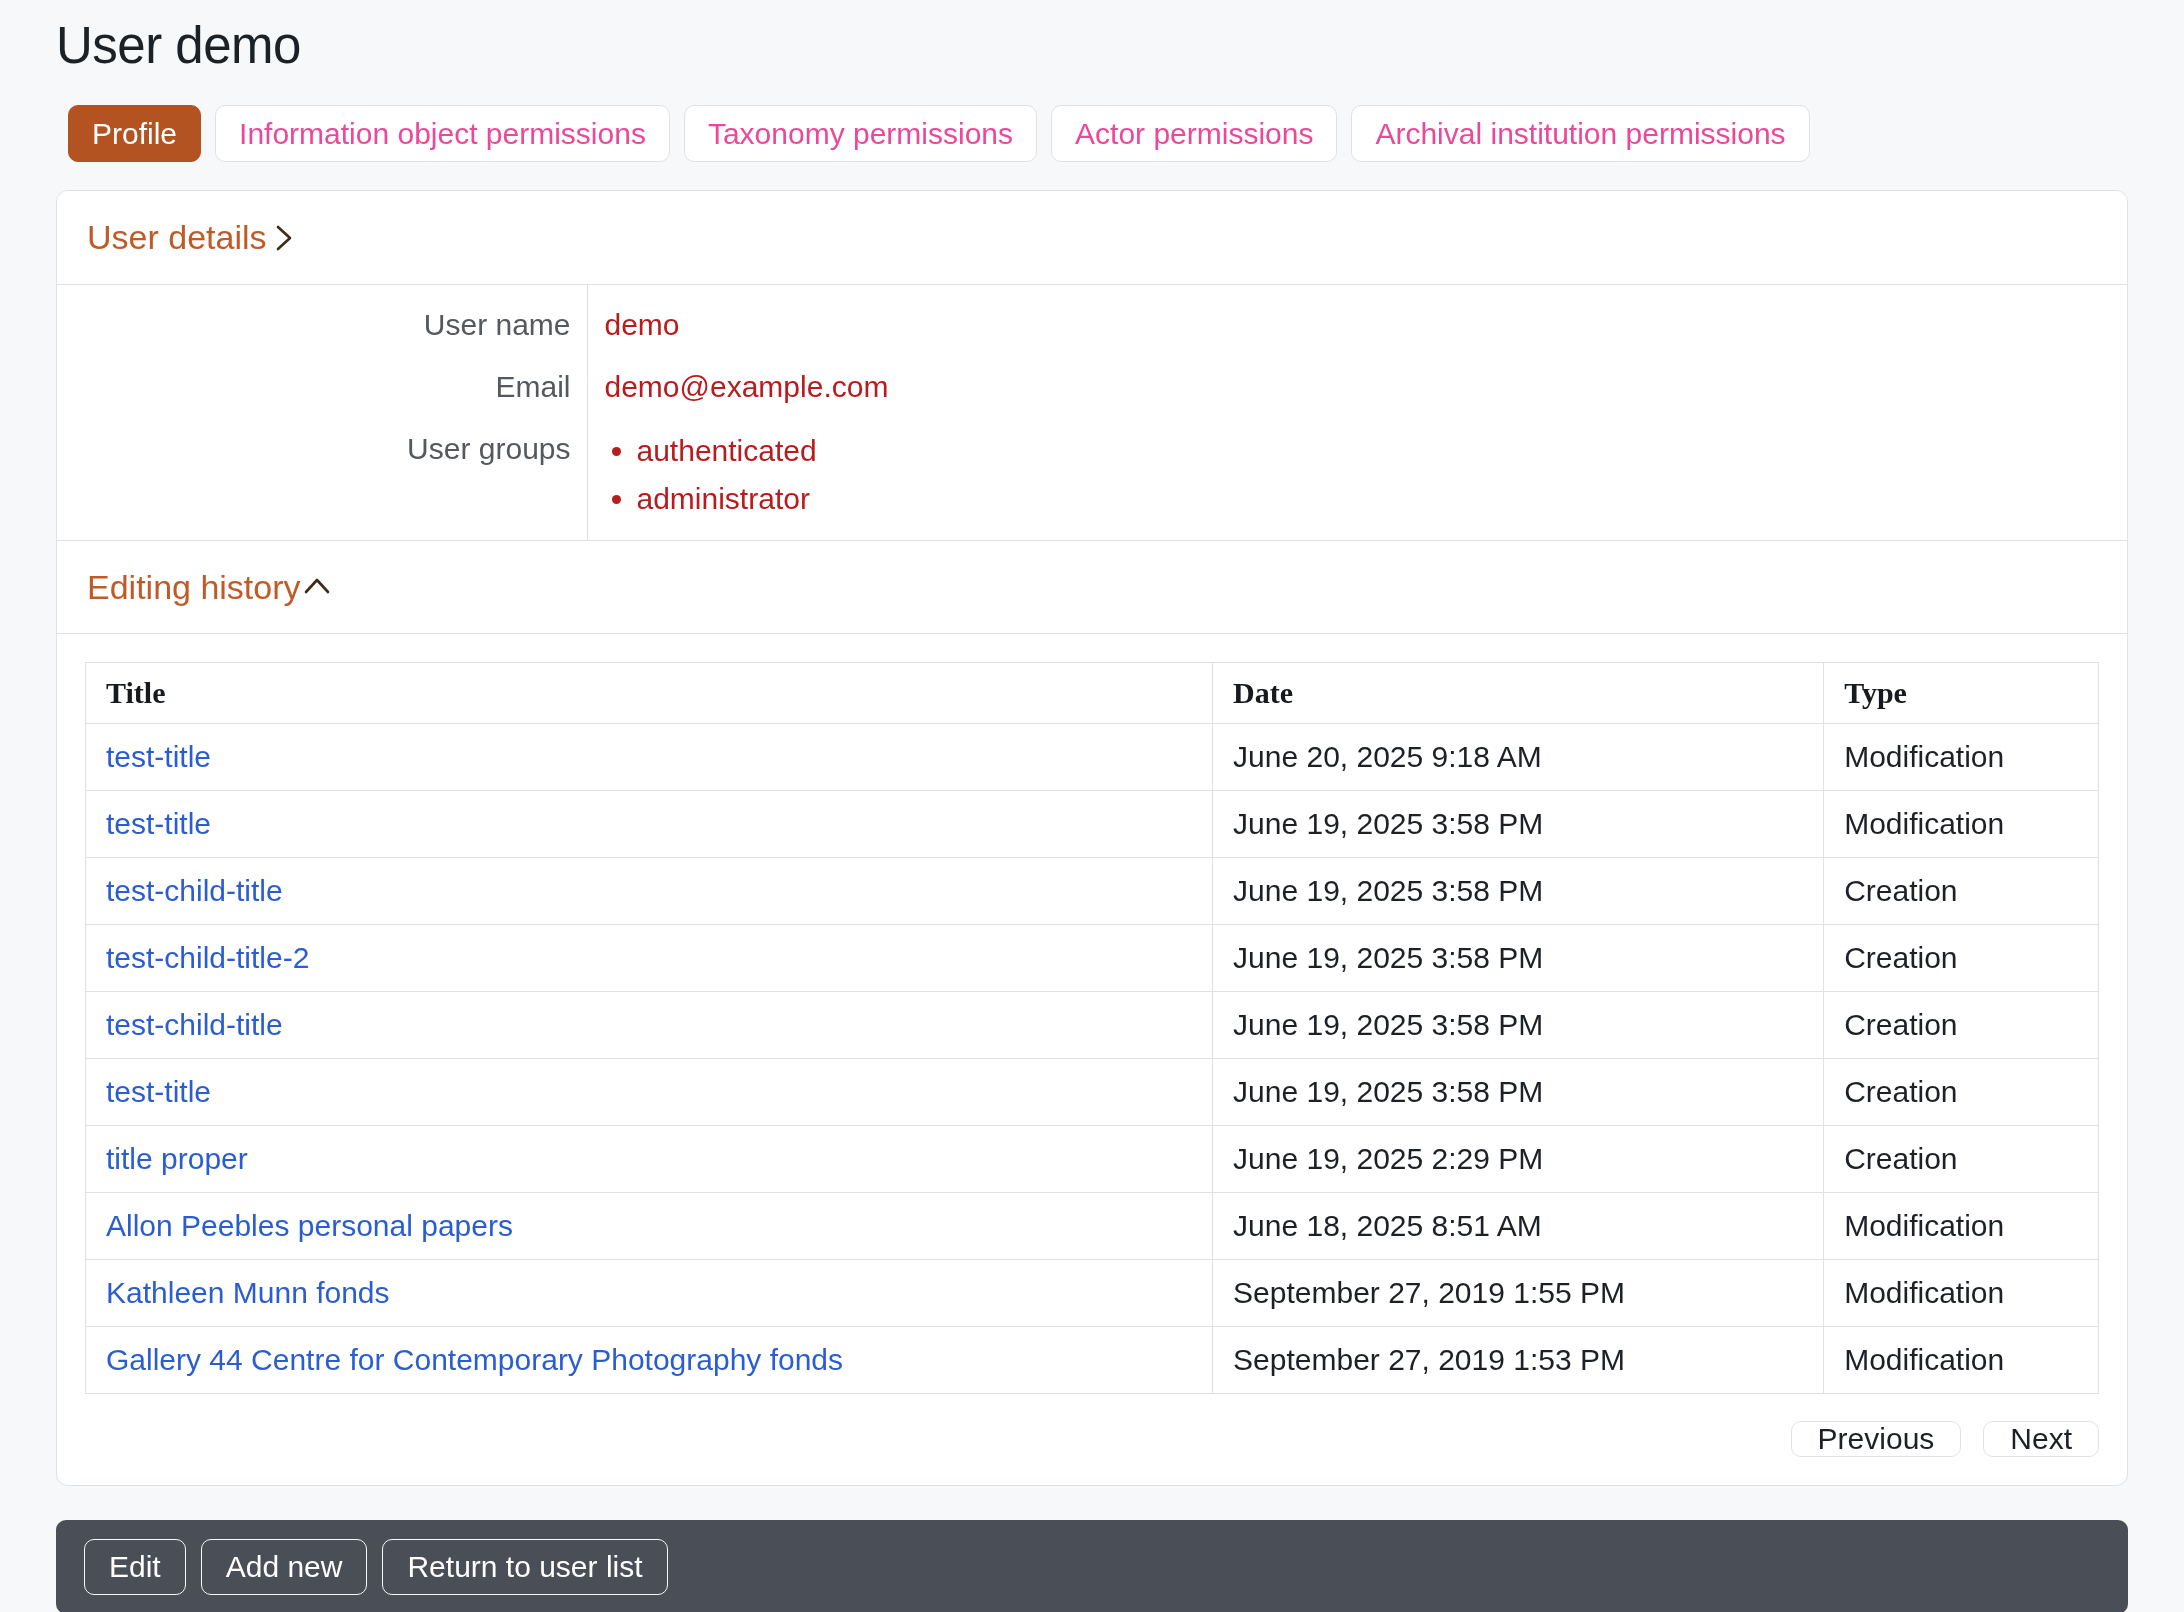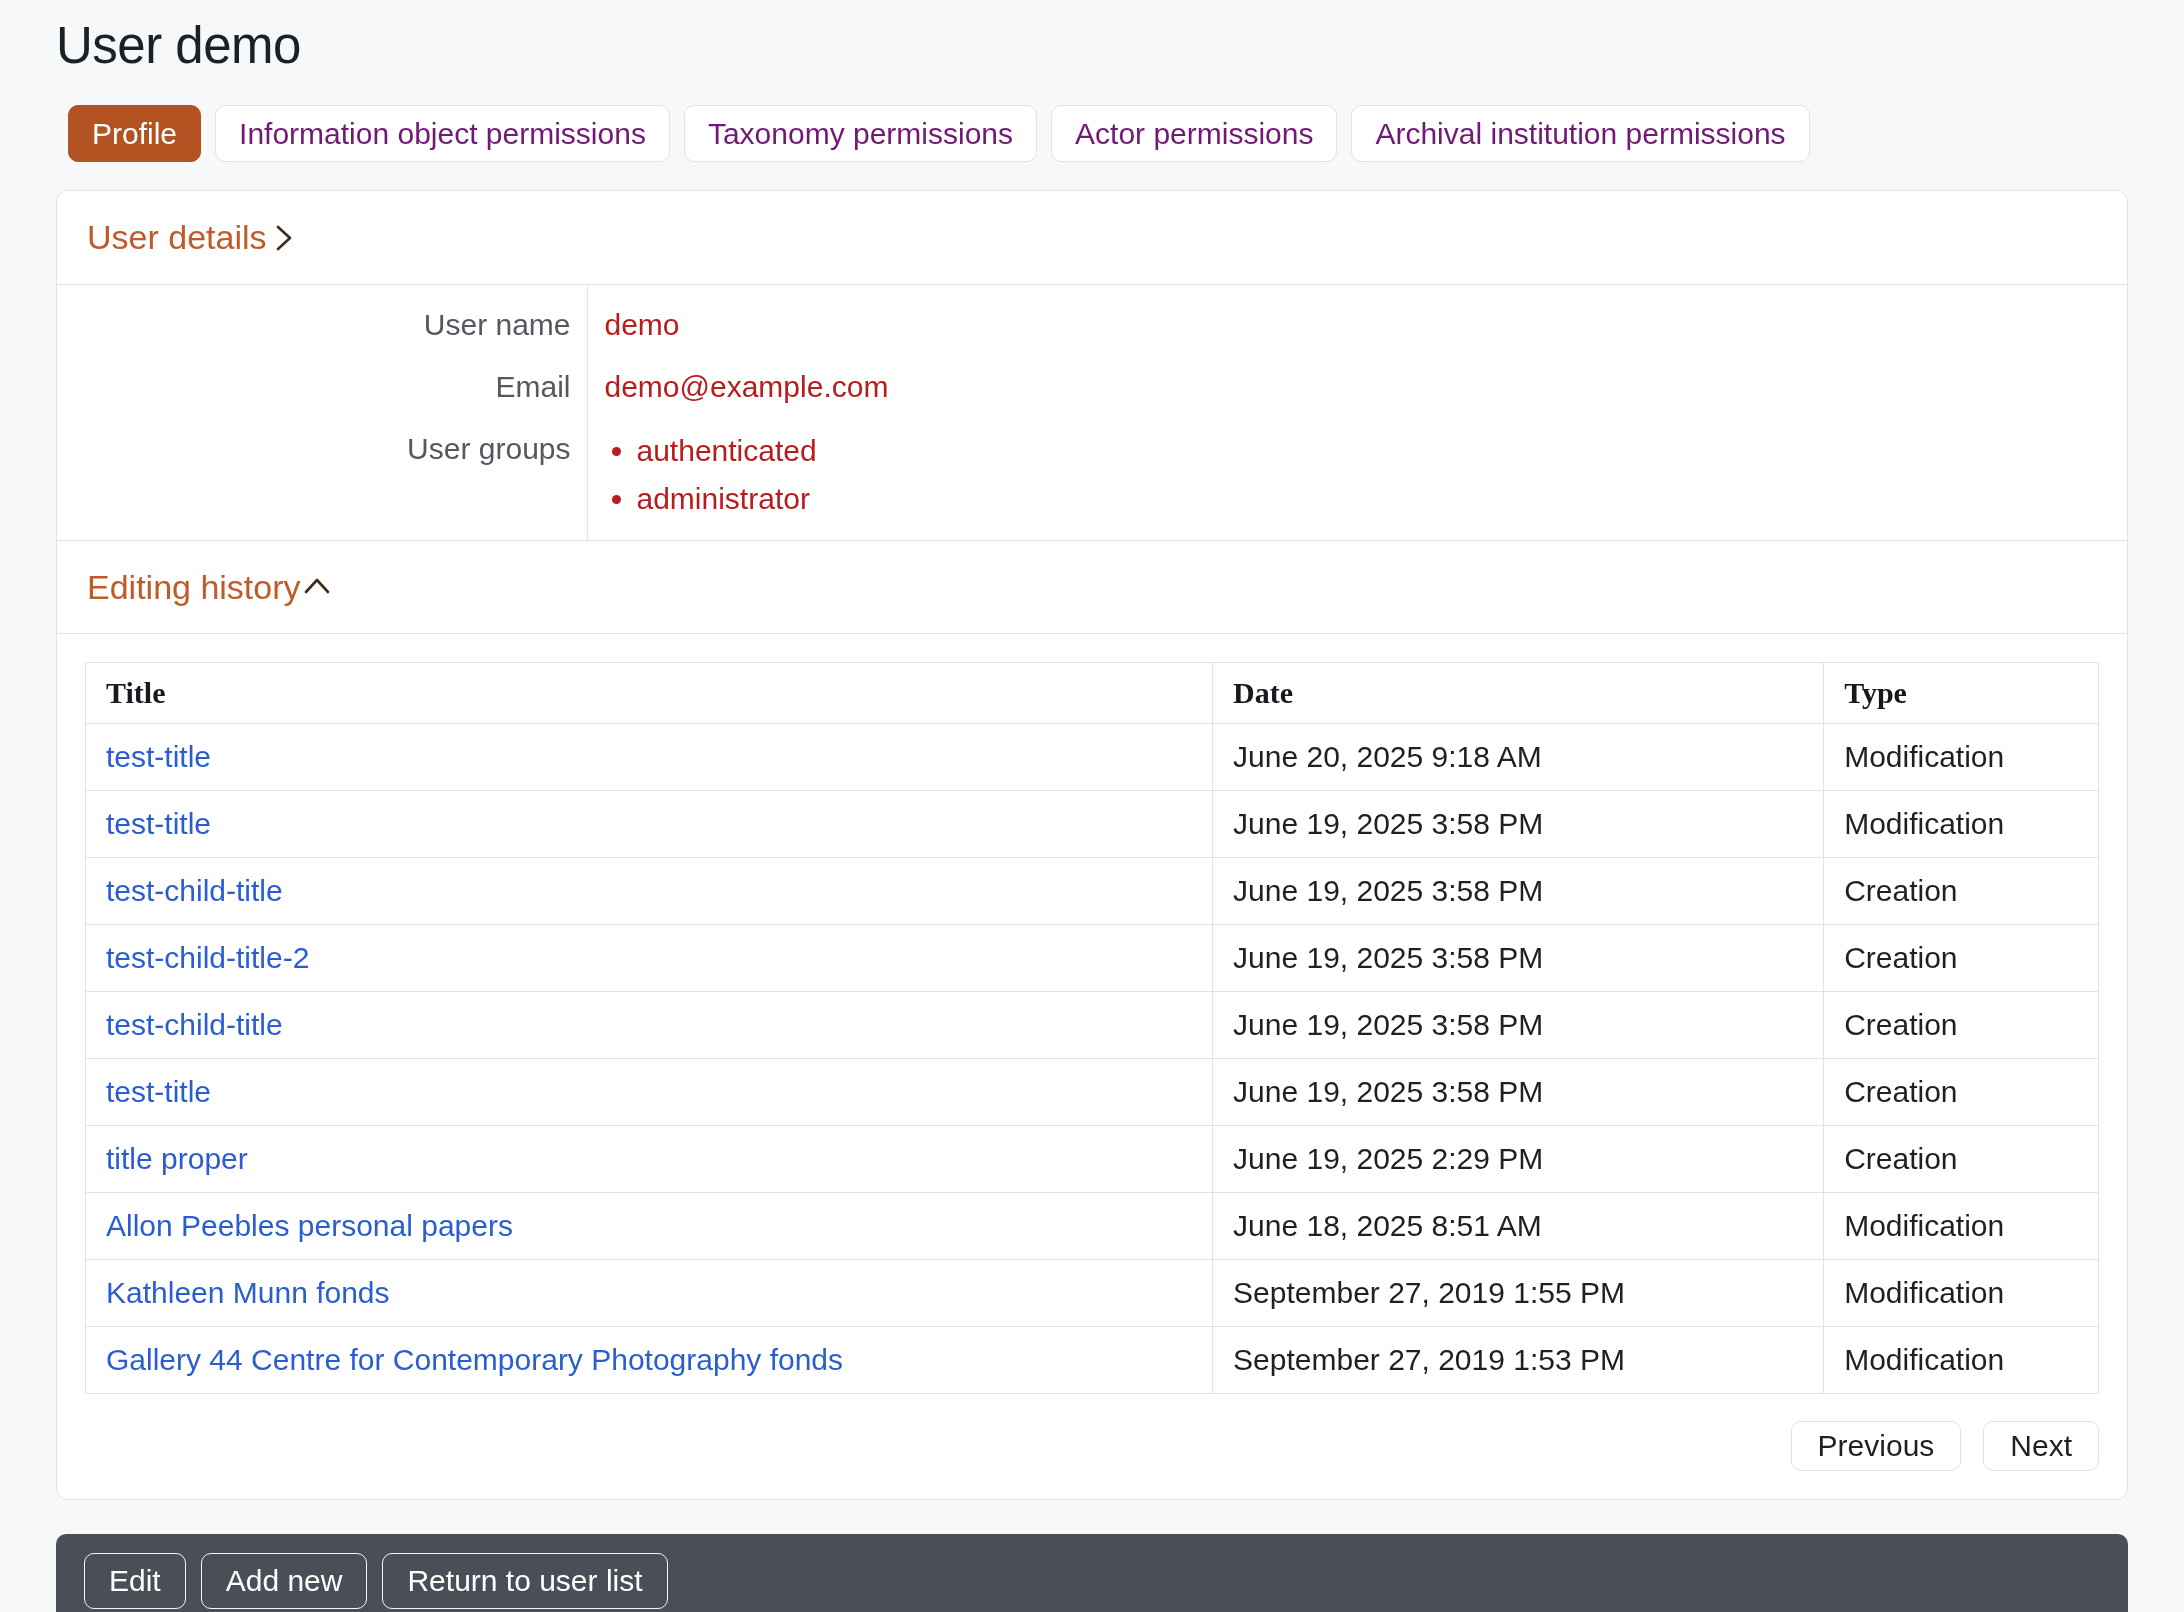--- a/index.html
+++ b/index.html
@@ -25,21 +25,21 @@
   
   .tabs { display: flex; gap: 14px; padding-left: 12px; }
   .tab {
     font-size: 30px;
     height: 57px;
     line-height: 55px;
     padding: 0 23px;
     border-radius: 10px;
     background: #ffffff;
     border: 1px solid #dee2e6;
-    color: #701a75;
+    color: #ec4899;
     white-space: nowrap;
     cursor: pointer;
   }
   .tab.active {
     background: #b35321;
     border-color: #b35321;
     color: #ffffff;
   }
 
   
@@ -102,21 +102,21 @@
   table.history a { color: #2b5dd2; text-decoration: none; cursor: pointer; }
 
   
   .pager { display: flex; justify-content: flex-end; gap: 22px; margin-top: 27px; }
   .btn-light {
     background: #ffffff;
     border: 1px solid #dee2e6;
     border-radius: 10px;
     font-size: 30px;
     color: #1d2126;
-    padding: 7px 26px;
+    padding: 0 26px;
     font-family: inherit;
     cursor: pointer;
   }
 
   
   .footer-bar {
     margin-top: 34px;
     background: #4a4e57;
     border-radius: 10px;
     padding: 19px 28px;

